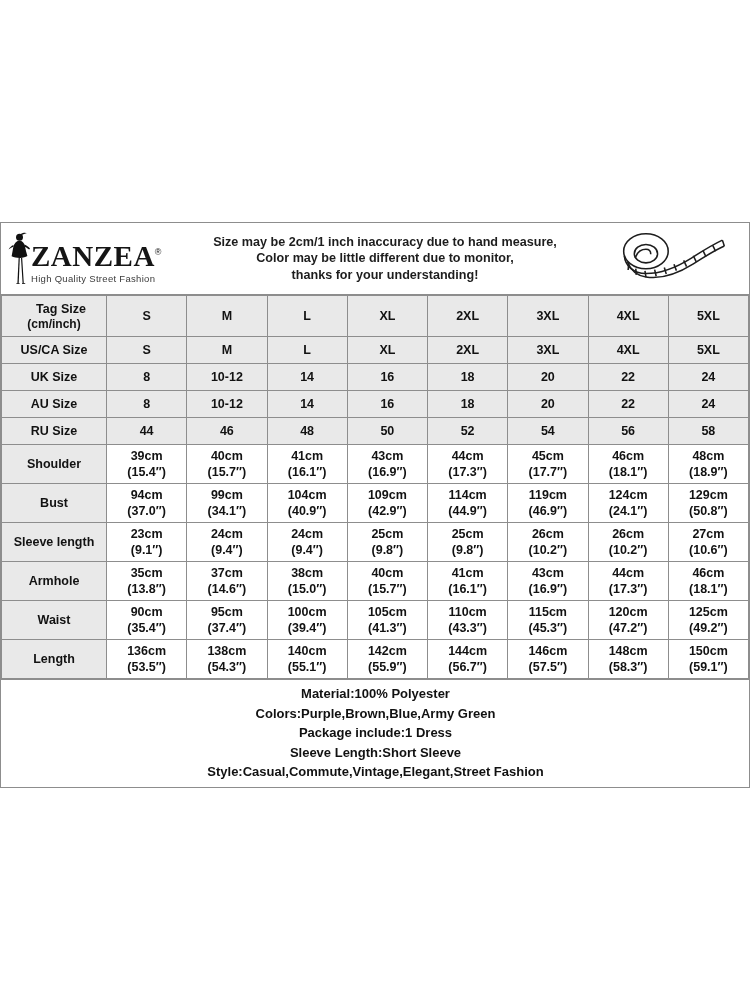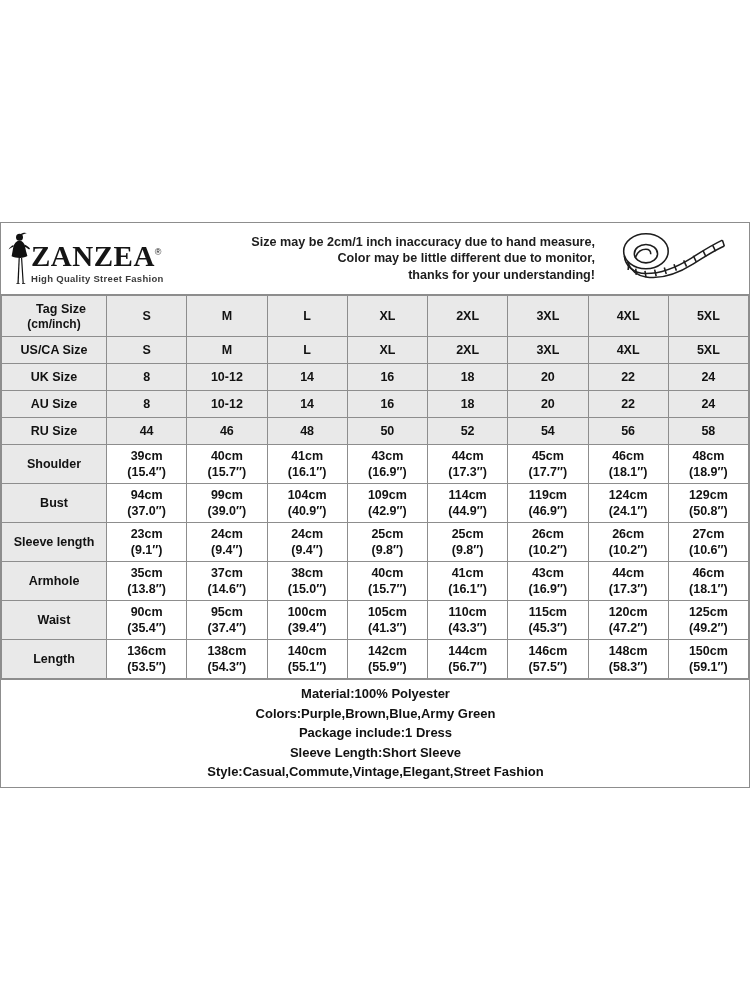--- a/index.html
+++ b/index.html
@@ -66,30 +66,30 @@
     white-space: nowrap;
   }
   .logo-reg {
     font-size: 9px;
     vertical-align: super;
     font-family: "Liberation Sans", sans-serif;
     font-weight: 400;
   }
   .logo-tagline {
     font-size: 9.5px;
-    font-weight: 700;
+    font-weight: 400;
     letter-spacing: 0.3px;
     color: #3a3a3a;
     margin-top: 2px;
     white-space: nowrap;
   }
 
   .notice-block {
     flex: 1 1 auto;
-    text-align: right;
+    text-align: center;
     padding: 0 4px;
   }
   .notice-line {
     font-size: 12.6px;
     font-weight: 700;
     line-height: 16.5px;
     color: #1d1d1d;
     white-space: nowrap;
   }
 
@@ -347,21 +347,21 @@
       </tr>
 
       <tr class="measure-row">
         <td class="row-label">Bust</td>
         <td>
             <span class="cm">94cm</span>
             <span class="inch">(37.0″)</span>
           </td>
         <td>
             <span class="cm">99cm</span>
-            <span class="inch">(39.0″)</span>
+            <span class="inch">(34.1″)</span>
           </td>
         <td>
             <span class="cm">104cm</span>
             <span class="inch">(40.9″)</span>
           </td>
         <td>
             <span class="cm">109cm</span>
             <span class="inch">(42.9″)</span>
           </td>
         <td>

